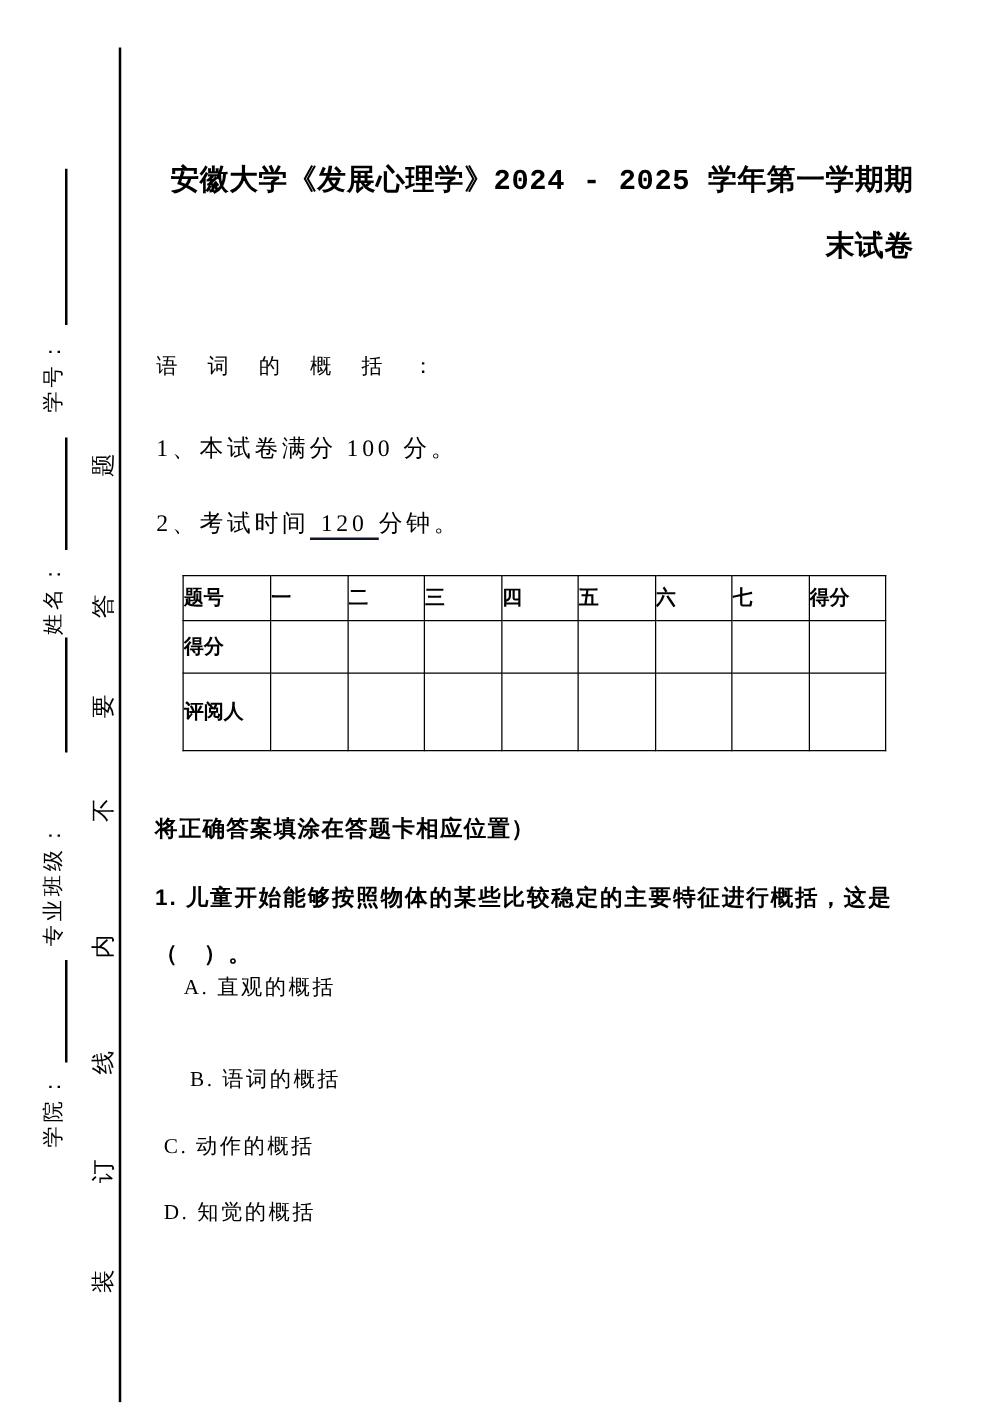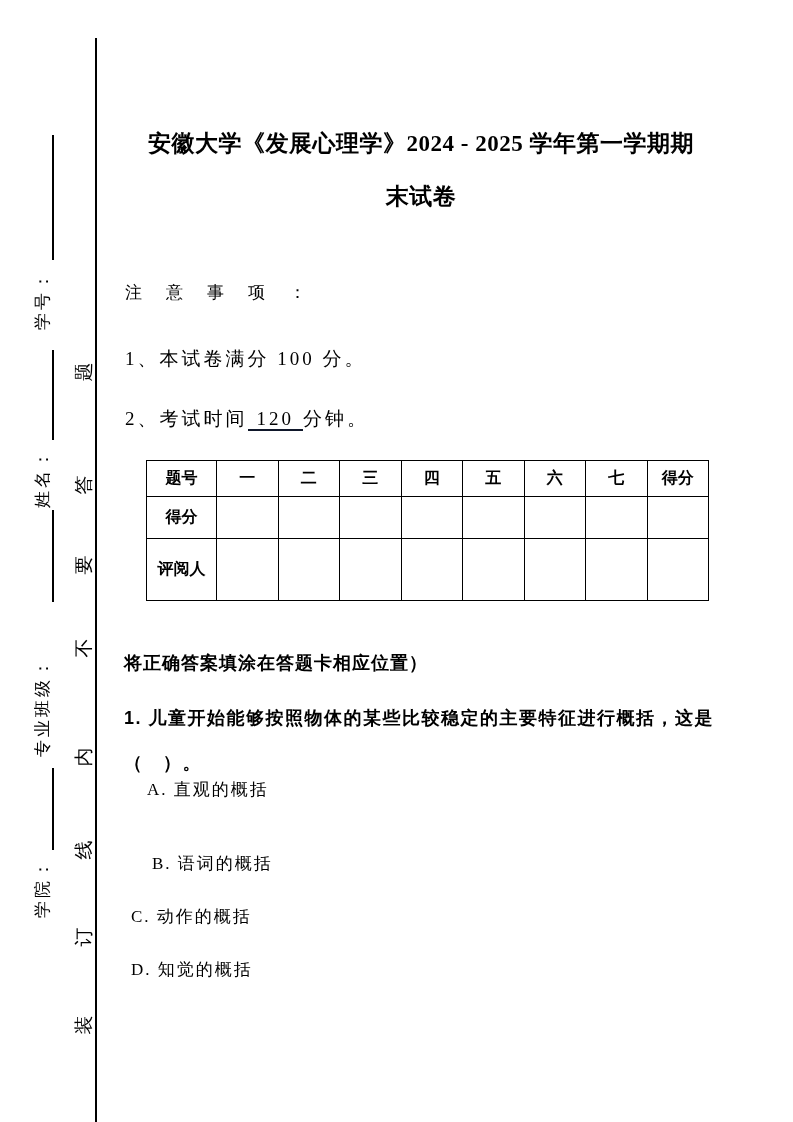--- a/index.html
+++ b/index.html
@@ -42,22 +42,22 @@
     width: 26px; height: 26px; line-height: 26px;
     text-align: center;
     font-size: 19px;
     transform: rotate(-90deg);
     font-family: "Liberation Serif", "DejaVu Serif", serif;
   }
   
   .title-line {
     position: absolute;
     left: 111px; width: 620px;
-    text-align: center;
-    font-family: Liberation Serif, serif;
+    text-align: right;
+    font-family: Liberation Mono, monospace;
     font-weight: bold;
     font-size: 23px;
     letter-spacing: 0.5px;
     white-space: nowrap;
   }
   .title-1 { top: 128px; }
   .title-2 { top: 181px; }
   .fields-line {
     position: absolute;
     left: 164px; top: 227px;
@@ -101,21 +101,21 @@
     position: absolute;
     left: 146px; top: 460px;
     border-collapse: collapse;
     table-layout: fixed;
     font-family: "Liberation Sans", "DejaVu Sans", sans-serif;
     font-weight: bold;
     font-size: 16px;
   }
   .score-table td {
     border: 1.5px solid #000;
-    text-align: center;
+    text-align: left;
     vertical-align: middle;
     overflow: hidden;
   }
   .score-table tr.r-head td { height: 36px; }
   .score-table tr.r-score td { height: 42px; }
   .score-table tr.r-marker td { height: 62px; font-family: Liberation Serif, serif; }
   
   .section-line, .question-line {
     position: absolute;
     left: 124px;
@@ -176,21 +176,21 @@
   <span class="binding-char" style="top:635px;">不</span>
   <span class="binding-char" style="top:744px;">内</span>
   <span class="binding-char" style="top:837px;">线</span>
   <span class="binding-char" style="top:924px;">订</span>
   <span class="binding-char" style="top:1012px;">装</span>
 
   <div class="title-line title-1">安徽大学《发展心理学》2024 - 2025 学年第一学期期</div>
   <div class="title-line title-2">末试卷</div>
 
 
-  <div class="notice-heading">注意事项：</div>
+  <div class="notice-heading">语词的概括：</div>
   <div class="notice-item notice-item-1">1、本试卷满分 100 分。</div>
   <div class="notice-item notice-item-2">
     <span>2、考试时间</span><span class="uline">120</span><span>分钟。</span>
   </div>
 
   <table class="score-table">
     <colgroup>
       <col style="width:70px;">
       <col style="width:61.5px;">
         <col style="width:61.5px;">

